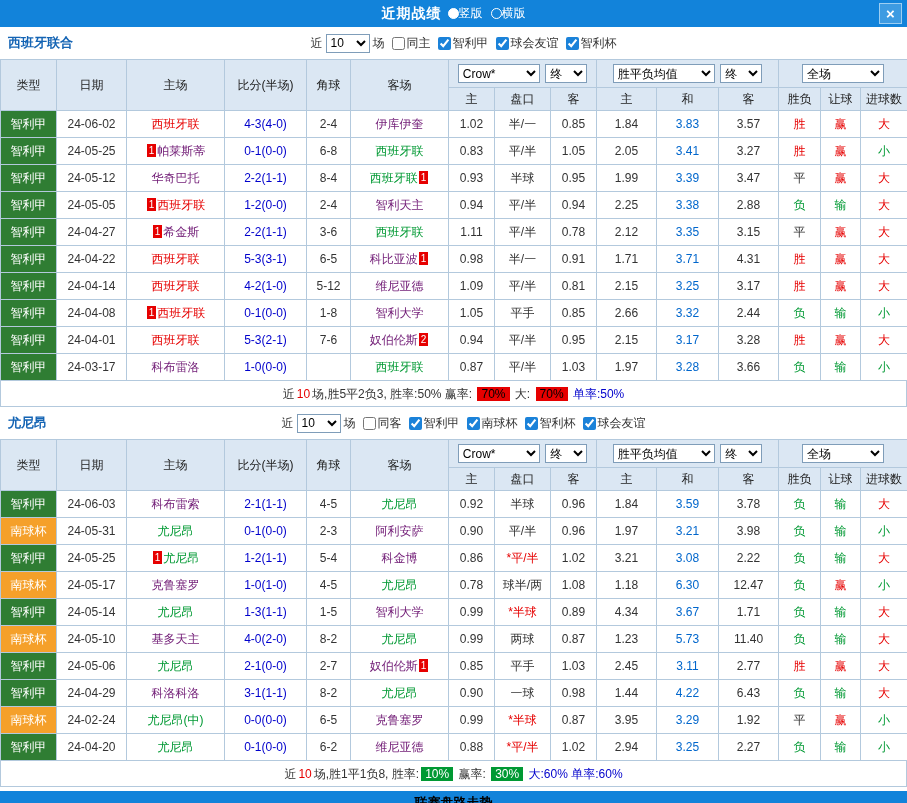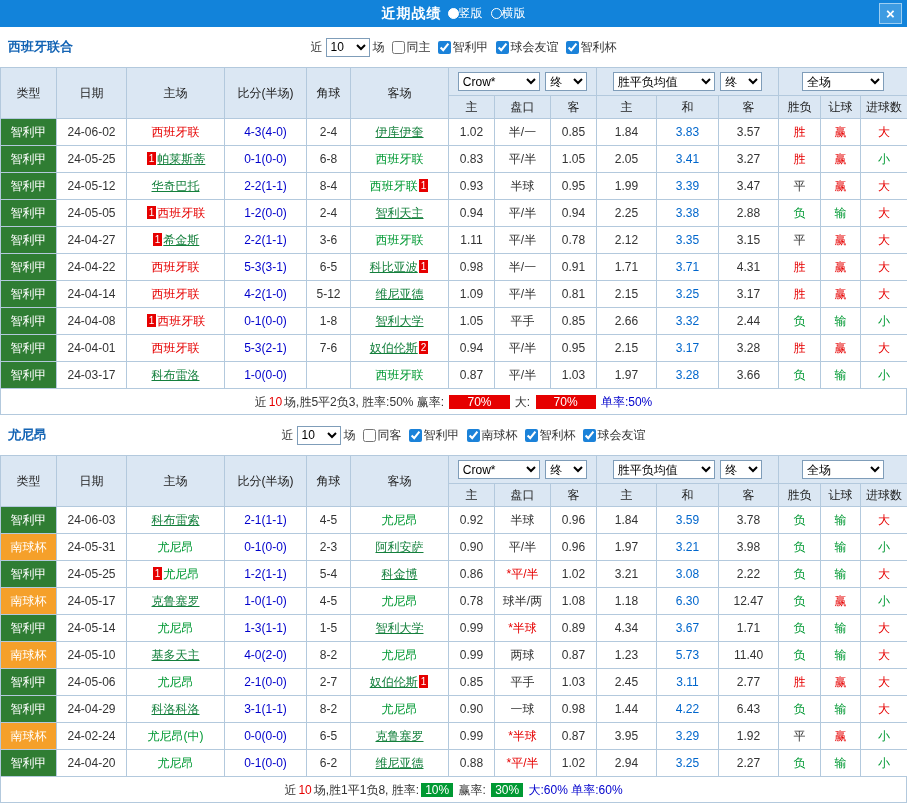--- a/index.html
+++ b/index.html
@@ -19,50 +19,50 @@
   .top-bar{ height:27px; background:var(--bar-blue); color:#fff;
     display:flex; align-items:center; justify-content:center; position:relative; }
   .top-title{ font-size:14px; font-weight:bold; letter-spacing:1px; }
   .radio-group{ display:flex; align-items:center; margin-left:6px; gap:0; font-size:12px; }
   .radio{ width:11px; height:11px; border:1px solid #fff; border-radius:50%; display:inline-block; cursor:pointer; }
   .radio.checked{ background:#fff; }
   .close-btn{ position:absolute; right:5px; top:3px; width:23px; height:21px;
     background:#3d9be2; border:1px solid #9ccef2; color:#fff; font-size:15px; font-weight:bold;
     display:flex; align-items:center; justify-content:center; cursor:pointer; line-height:1; }
   
-  .section-bar{ height:40px; position:relative; display:flex; align-items:center; background:#fff;padding-left:20px; }
+  .section-bar{ height:32px; position:relative; display:flex; align-items:center; background:#fff;padding-left:20px; }
   .team-name{ position:absolute; left:8px; color:var(--team-blue); font-weight:bold; font-size:13px; }
   .filters{ margin:0 auto; display:flex; align-items:center; gap:3px; }
   .filters label.cb{ display:flex; align-items:center; cursor:pointer; margin-left:4px; }
   .filters input[type=checkbox]{ width:13px; height:13px; accent-color:#1b82d9; margin:0 2px 0 0; }
   select{ font-size:12px; height:19px; border:1px solid #7f9db9; background:#fff; }
   .sel-near{ width:44px; }
   .sel-s{ width:42px; margin:0 1px; }
   .sel-m{ width:82px; margin:0 1px; }
   .sel-l{ width:102px; margin:0 1px; }
   
   table{ border-collapse:collapse; table-layout:fixed; width:907px; }
   th,td{ border:1px solid var(--border); text-align:center; padding:0 1px;
     overflow:hidden; white-space:nowrap; }
   thead th{ background:var(--header-bg); font-weight:normal; color:#222; height:28px; }
   thead tr.sub th{ height:23px; }
   tbody td{ height:27px; background:#fff; }
   .lt-green{ background:var(--league-green); color:#fff; }
   .lt-orange{ background:var(--league-orange); color:#fff; }
   .t-red{ color:var(--red); } .t-green{ color:var(--green); }
-  .t-black{ color:#15803d;text-decoration:underline; } .t-dark{ color:#333; }
+  .t-black{ color:#701a75; } .t-dark{ color:#333; }
   .score{ color:var(--score-blue); }
   .odd-mid{ color:var(--mid-blue); }
   .txt-red{ color:var(--red); } .txt-blue{ color:var(--score-blue); }
   .badge{ display:inline-block; background:var(--red); color:#fff; font-size:10px;
     line-height:13px; padding:0 2px; margin:0 1px; vertical-align:1px; }
   .summary{ height:26px; line-height:26px; text-align:center; background:#fff;
     border:1px solid var(--border); border-top:none; }
   .summary span{ margin:0 1px; }
-  .badge-red{ background:var(--red); color:#ffffff; padding:0 18px; }
+  .badge-red{ background:var(--red); color:#000000; padding:0 4px; }
   .badge-green{ background:var(--green); color:#fff; padding:0 4px; }
   .plain{ color:#333; }
   
   .bottom-bar{ height:23px; margin-top:4px; background:var(--bar-blue); color:#000000;
     text-align:center; line-height:23px; font-size:13px; font-weight:bold; cursor:pointer; }
 </style>
 </head>
 <body>
 
 <div class="top-bar">

